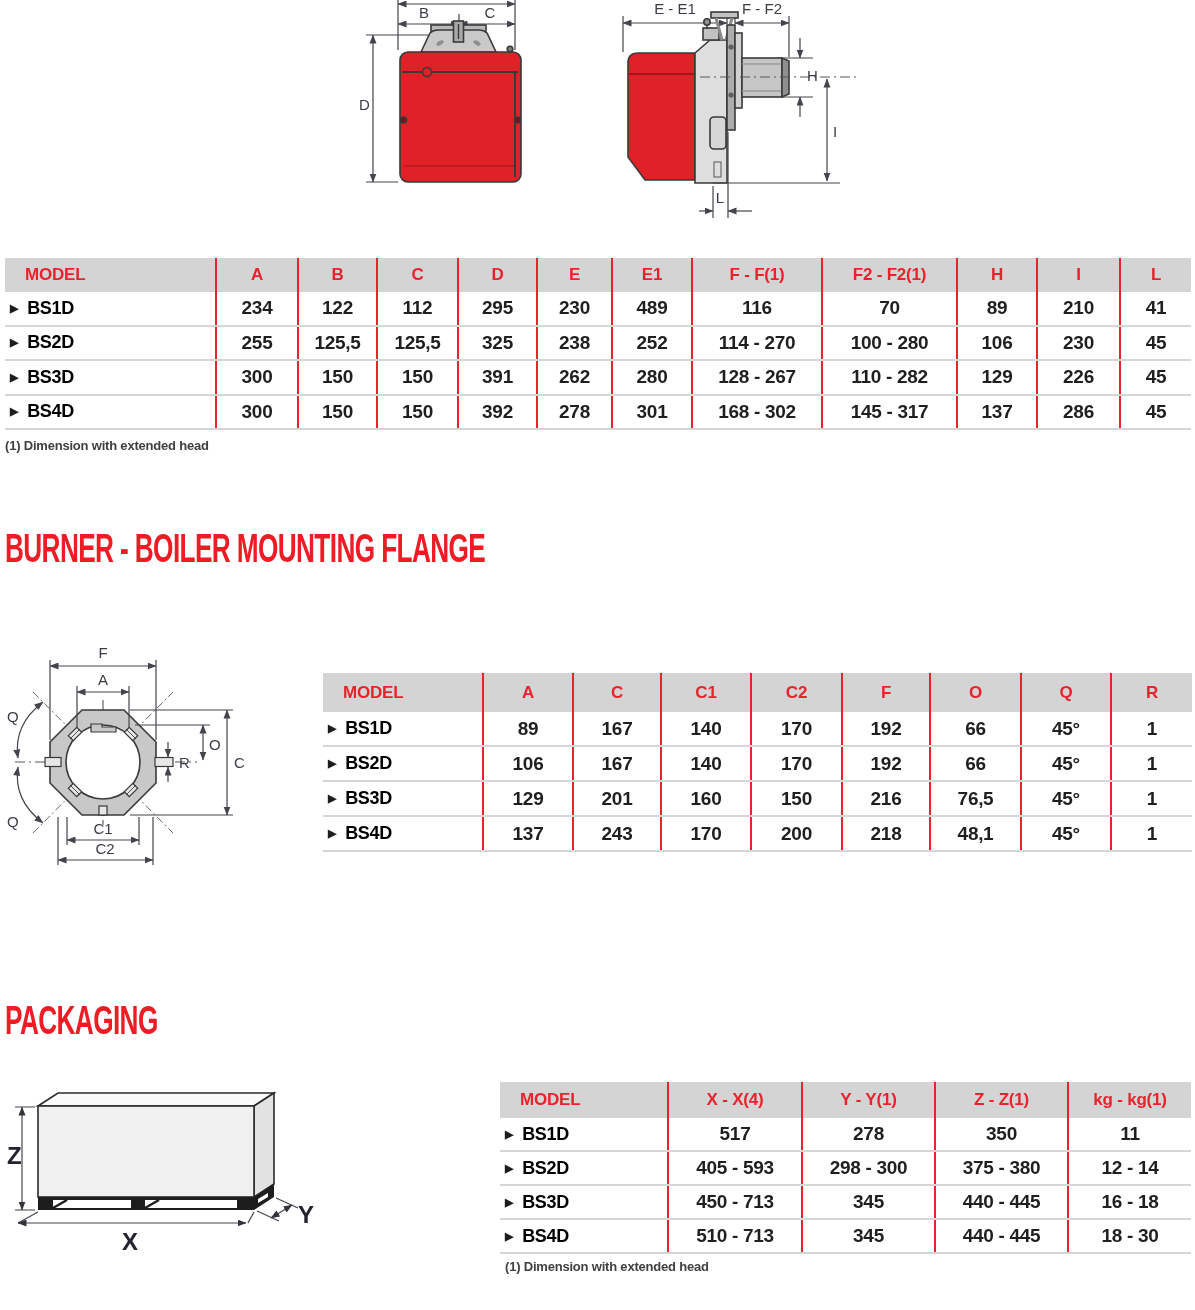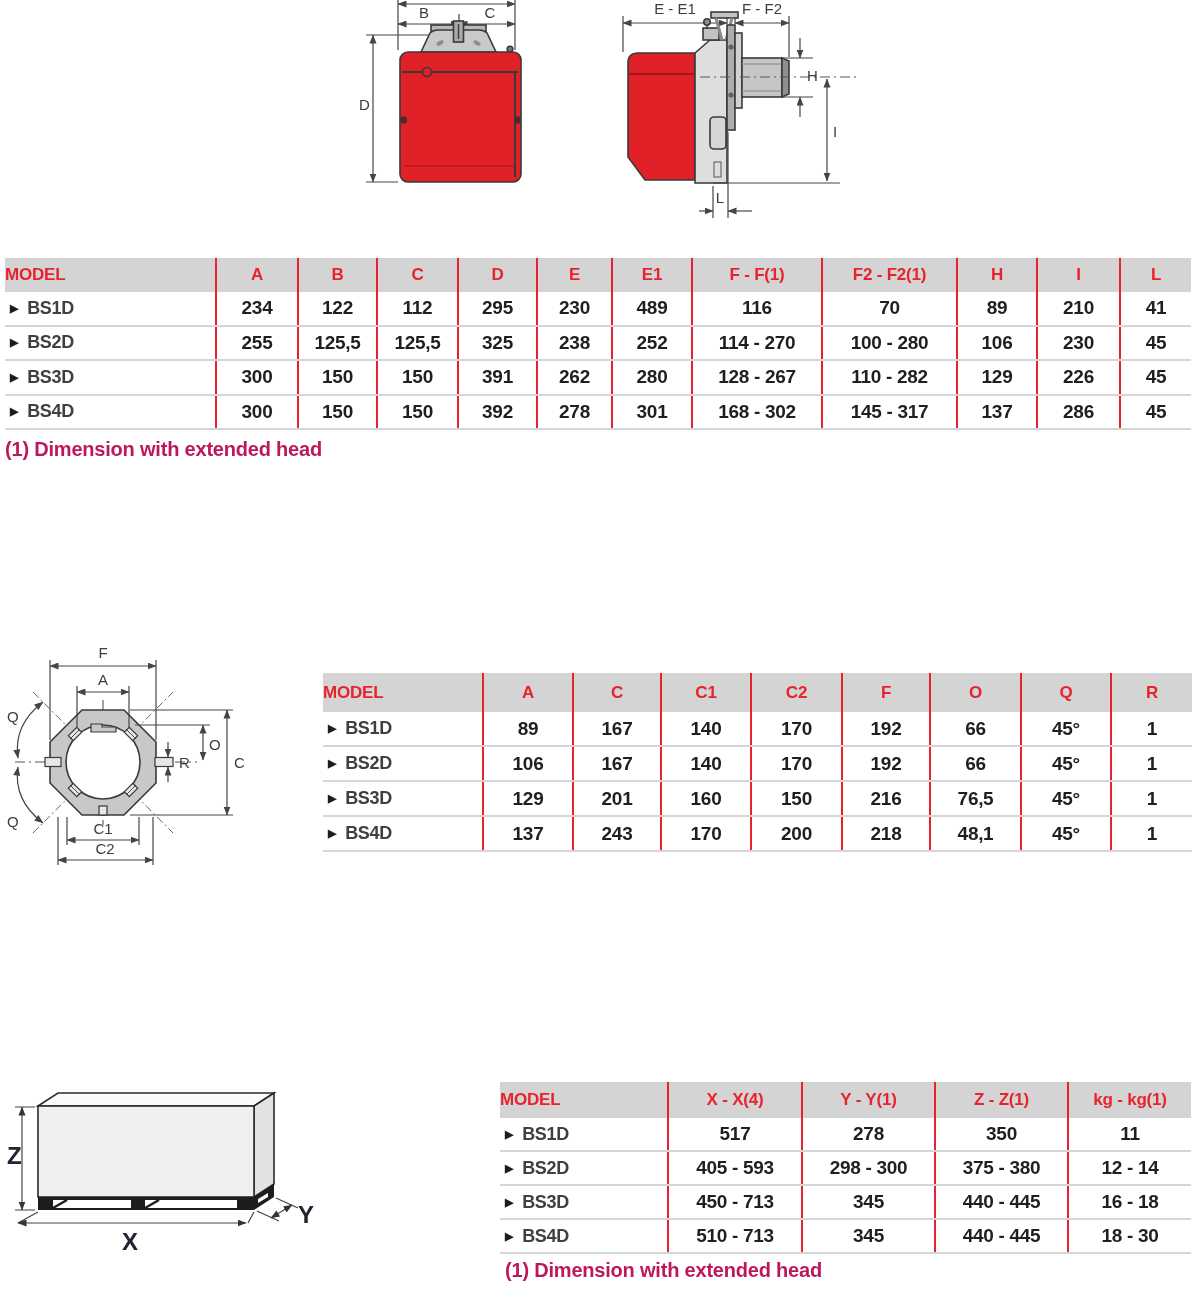--- a/index.html
+++ b/index.html
@@ -6,33 +6,33 @@
   #page{position:relative;width:1195px;height:1310px;background:#ffffff;
         font-family:"Liberation Sans",sans-serif;overflow:hidden;}
 
   
   table.data{border-collapse:collapse;table-layout:fixed;position:absolute;}
   table.data th{background:#d4d4d4;color:#e8232d;font-weight:bold;font-size:17px;
                 text-align:center;padding:0;letter-spacing:-0.2px;}
   table.data td{font-size:19px;font-weight:bold;color:#1f1f22;text-align:center;
                 padding:0;border-bottom:2px solid #d6d6d6;letter-spacing:-0.3px;}
   table.data th + th, table.data td + td{border-left:2px solid #e8232d;}
-  table.data th:first-child{text-align:left;}
+  table.data th:first-child{text-align:left;padding-left:20px;}
   table.data td.model-cell{text-align:left;padding-left:5px;font-size:18px;}
   .tri{display:inline-block;font-size:11px;margin-right:9px;position:relative;top:-2px;color:#1d1d1f;}
-  .model-name{font-weight:bold;color:#404040;}
+  .model-name{font-weight:bold;color:#000000;}
   #dimensions-table th{height:34px;} #dimensions-table td{height:32.5px;}
   #flange-table th{height:39px;}     #flange-table td{height:33px;}
   #packaging-table th{height:36px;}  #packaging-table td{height:32px;}
 
   
   .red-heading{position:absolute;color:#ee1c25;font-size:41px;font-weight:bold;
                letter-spacing:-1px;white-space:nowrap;line-height:1;}
   .red-heading span{display:inline-block;transform:scaleX(0.64);transform-origin:left center;}
-  .footnote{position:absolute;font-size:20px;font-weight:bold;color:#be185d;letter-spacing:-0.2px;}
+  .footnote{position:absolute;font-size:13px;font-weight:bold;color:#404040;letter-spacing:-0.2px;}
 
   
   .drawing{position:absolute;}
   .dim{stroke:#44444c;stroke-width:1.2;fill:none;}
   .dlab{font-family:"Liberation Sans",sans-serif;font-size:15px;fill:#3c3c44;}
   .plab{font-family:"Liberation Sans",sans-serif;font-size:24px;font-weight:bold;fill:#222230;}
   .outl{stroke:#3a3a3a;stroke-width:1.6;}
   .cline{stroke:#55555e;stroke-width:1.1;fill:none;stroke-dasharray:10 4 2 4;}
 </style>
 </head>
@@ -218,20 +218,23 @@
           <td>168 - 302</td>
           <td>145 - 317</td>
           <td>137</td>
           <td>286</td>
           <td>45</td>
         </tr>
       </tbody>
   </table>
   <div class="footnote" style="left:5px;top:438px;">(1) Dimension with extended head</div>
 
+  <div class="red-heading" style="left:5px;top:528px;">
+    <span>BURNER - BOILER MOUNTING FLANGE</span>
+  </div>
 
   <svg class="drawing" style="left:5px;top:640px;" width="310" height="245" viewBox="0 0 310 245">
     <defs>
       <marker id="fl-ae" markerWidth="10" markerHeight="8" refX="8.5" refY="3.5" orient="auto" markerUnits="userSpaceOnUse">
         <path d="M0,0 L9,3.5 L0,7 Z" fill="#44444c"></path>
         </marker>
       <marker id="fl-as" markerWidth="10" markerHeight="8" refX="0.5" refY="3.5" orient="auto" markerUnits="userSpaceOnUse">
         <path d="M9,0 L0,3.5 L9,7 Z" fill="#44444c"></path>
         </marker>
     </defs>
@@ -353,20 +356,23 @@
           <td>170</td>
           <td>200</td>
           <td>218</td>
           <td>48,1</td>
           <td>45°</td>
           <td>1</td>
         </tr>
       </tbody>
   </table>
 
+  <div class="red-heading" style="left:5px;top:1000px;">
+    <span>PACKAGING</span>
+  </div>
 
   <svg class="drawing" style="left:5px;top:1060px;" width="330" height="200" viewBox="0 0 330 200">
     <defs>
       <marker id="pk-ae" markerWidth="10" markerHeight="8" refX="8.5" refY="3.5" orient="auto" markerUnits="userSpaceOnUse">
         <path d="M0,0 L9,3.5 L0,7 Z" fill="#33333c"></path>
         </marker>
       <marker id="pk-as" markerWidth="10" markerHeight="8" refX="0.5" refY="3.5" orient="auto" markerUnits="userSpaceOnUse">
         <path d="M9,0 L0,3.5 L9,7 Z" fill="#33333c"></path>
         </marker>
     </defs>

